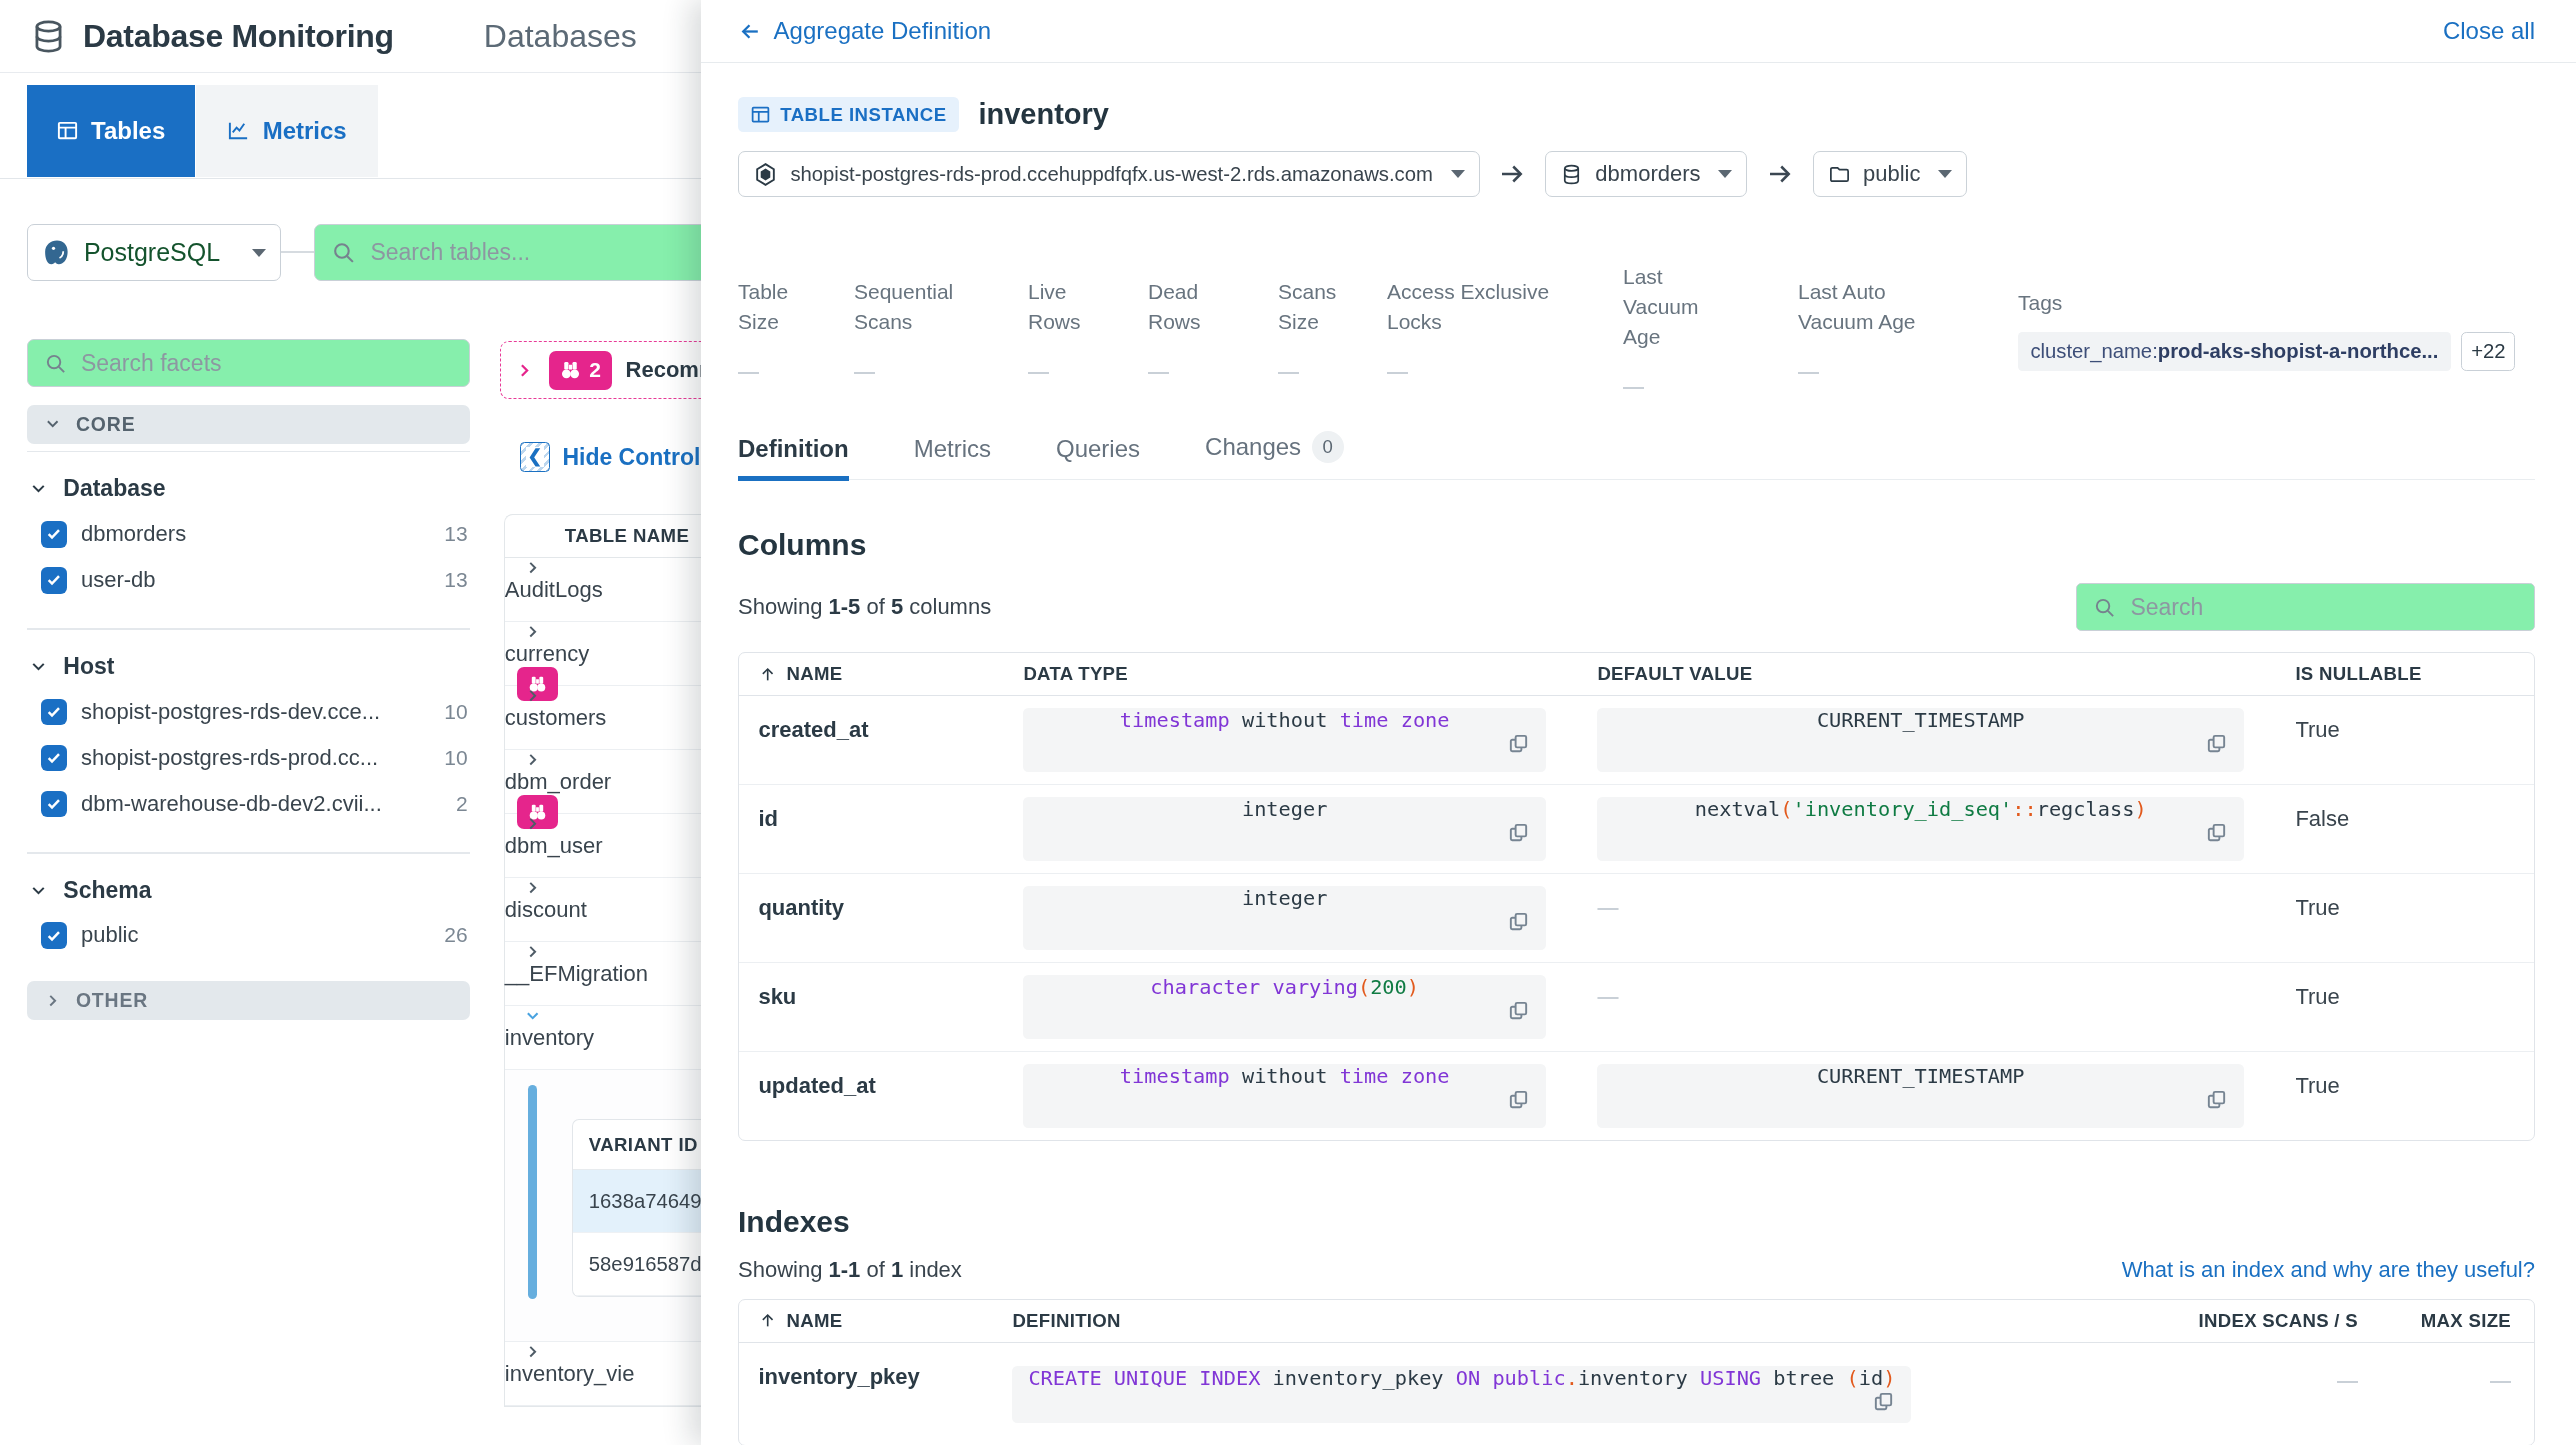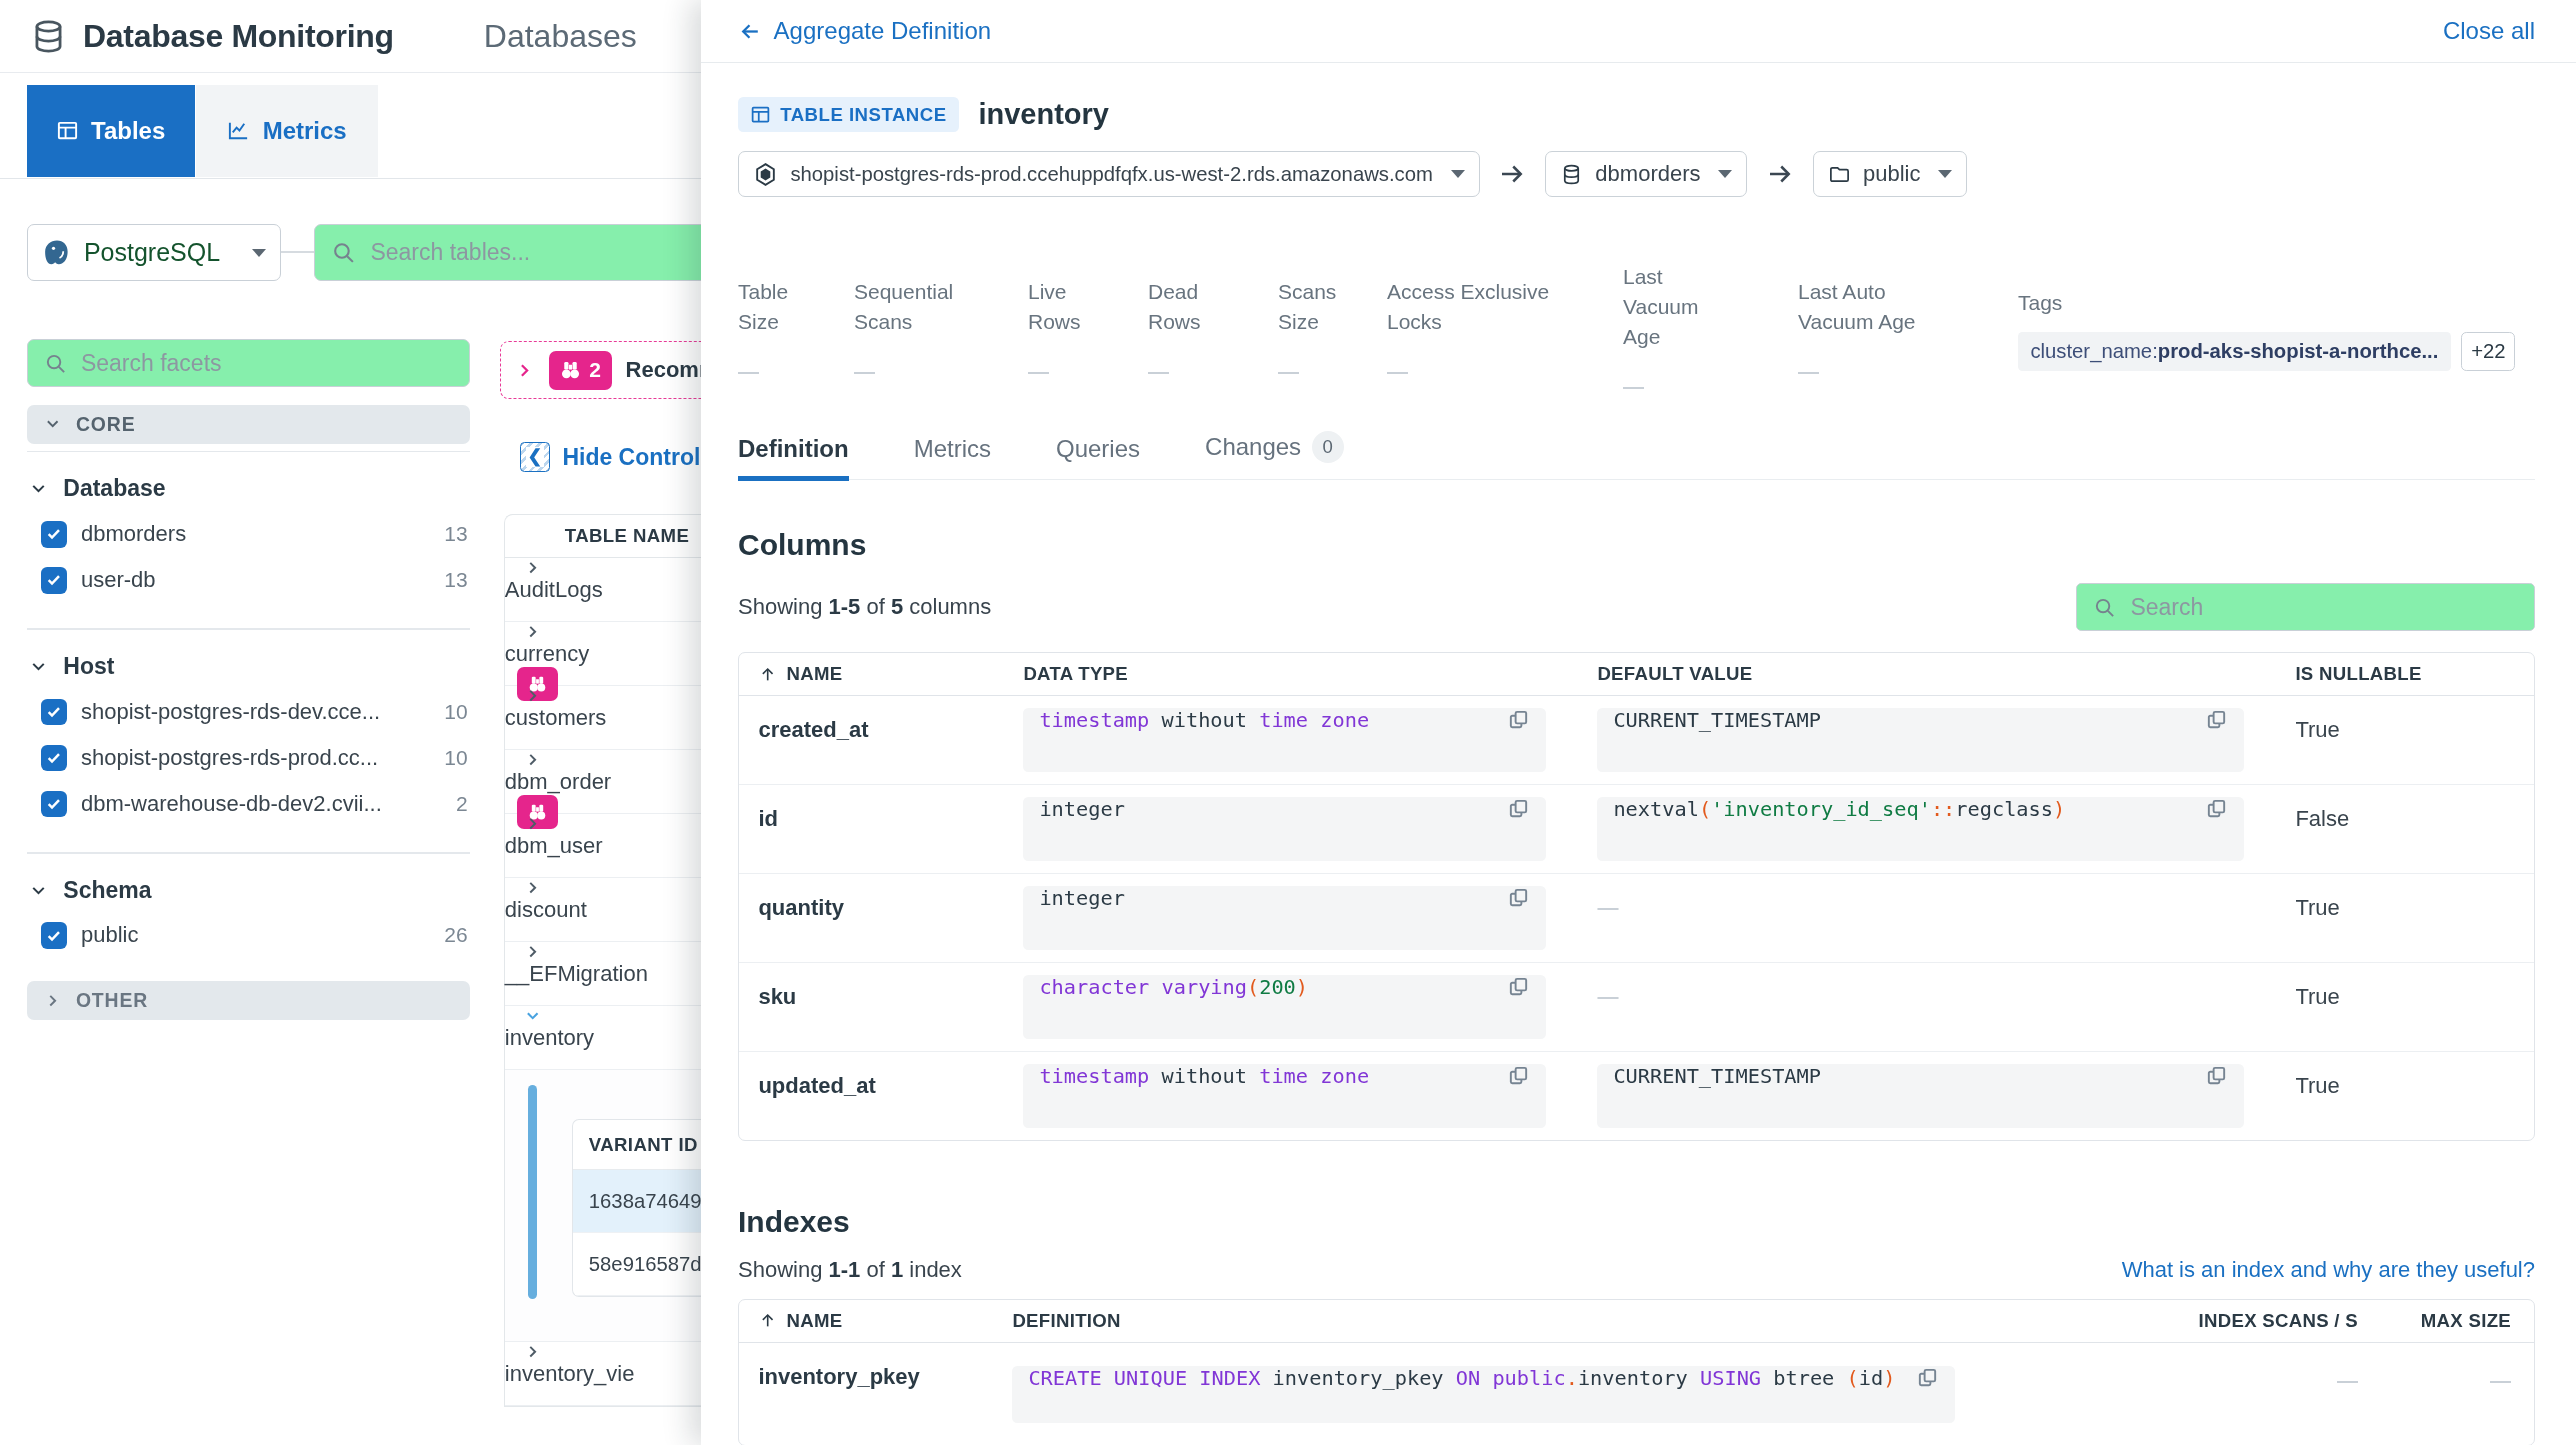--- a/index.html
+++ b/index.html
@@ -138,22 +138,22 @@
         font-size:18.6px;font-weight:700;color:#2b3a45;letter-spacing:0.3px;}
   .cols-grid{grid-template-columns:265px 574px 698px 1fr;}
   .idx-grid{grid-template-columns:254px 1148px 240px 1fr;}
   .dt-row{display:grid;align-items:center;border-bottom:1.8px solid #eceff2;}
   .dt-row:last-child{border-bottom:none;}
   .cols-grid.dt-row{height:88px;}
   .hcell{display:flex;align-items:center;gap:8.8px;padding-left:19.4px;}
   .hcell.r, .cell.r{justify-content:flex-end;padding-right:23px;}
   .cell{display:flex;align-items:center;padding-left:19.4px;font-size:22px;color:#39444d;}
   .cell.name{font-weight:700;color:#2b3a45;align-self:start;margin-top:21px;}
-  .chip{height:64px;background:#f4f5f6;border-radius:5.3px;display:flex;align-items:flex-start;
-        padding:0 16px;box-sizing:border-box;width:calc(100% - 32px);}
+  .chip{height:64px;background:#f4f5f6;border-radius:5.3px;display:flex;align-items:center;
+        padding:0 16px;box-sizing:border-box;width:calc(100% - 32px);flex-direction:column;}
   .chip.fit{width:auto;padding-right:16px;}
   .code{font-family:"DejaVu Sans Mono",monospace;font-size:20.3px;color:#2b3a45;white-space:nowrap;}
   .code .purple{color:#8136d6;} .code .green{color:#0f7b43;} .code .orange{color:#e25a1d;} .code .dark{color:#2b3a45;}
   .copy{margin-left:auto;}
   .chip .copy{margin-left:auto;padding-left:21px;}
   .ph-dash{font-size:21px;font-weight:700;color:#c9d0d7;}
   .idx-row{height:102px;}
   .chip.idx{height:57px;}
 </style>
 </head>

